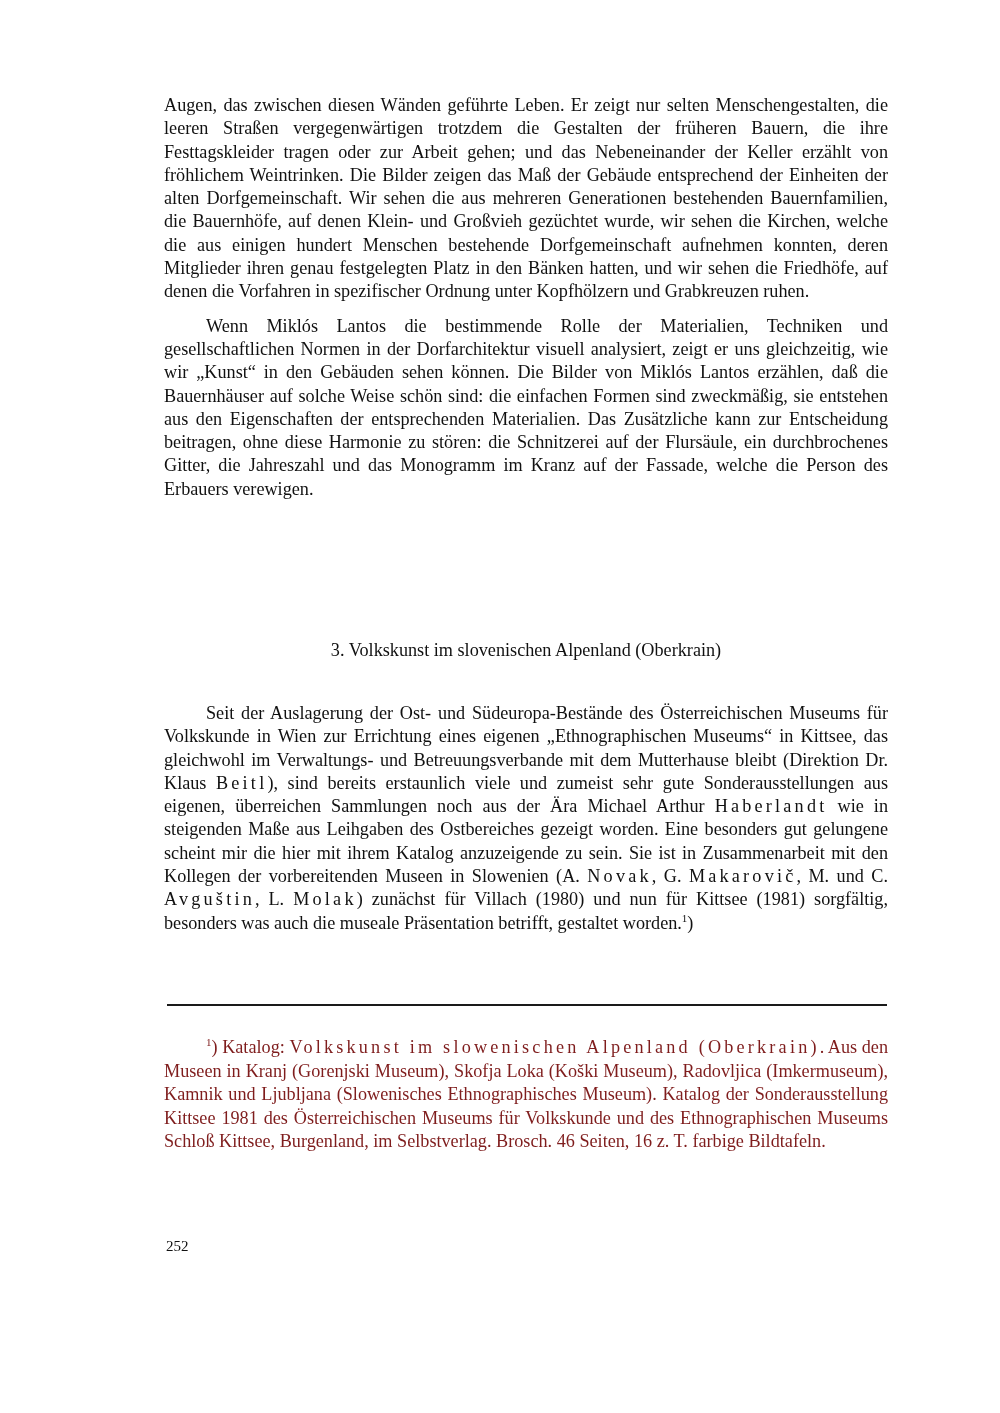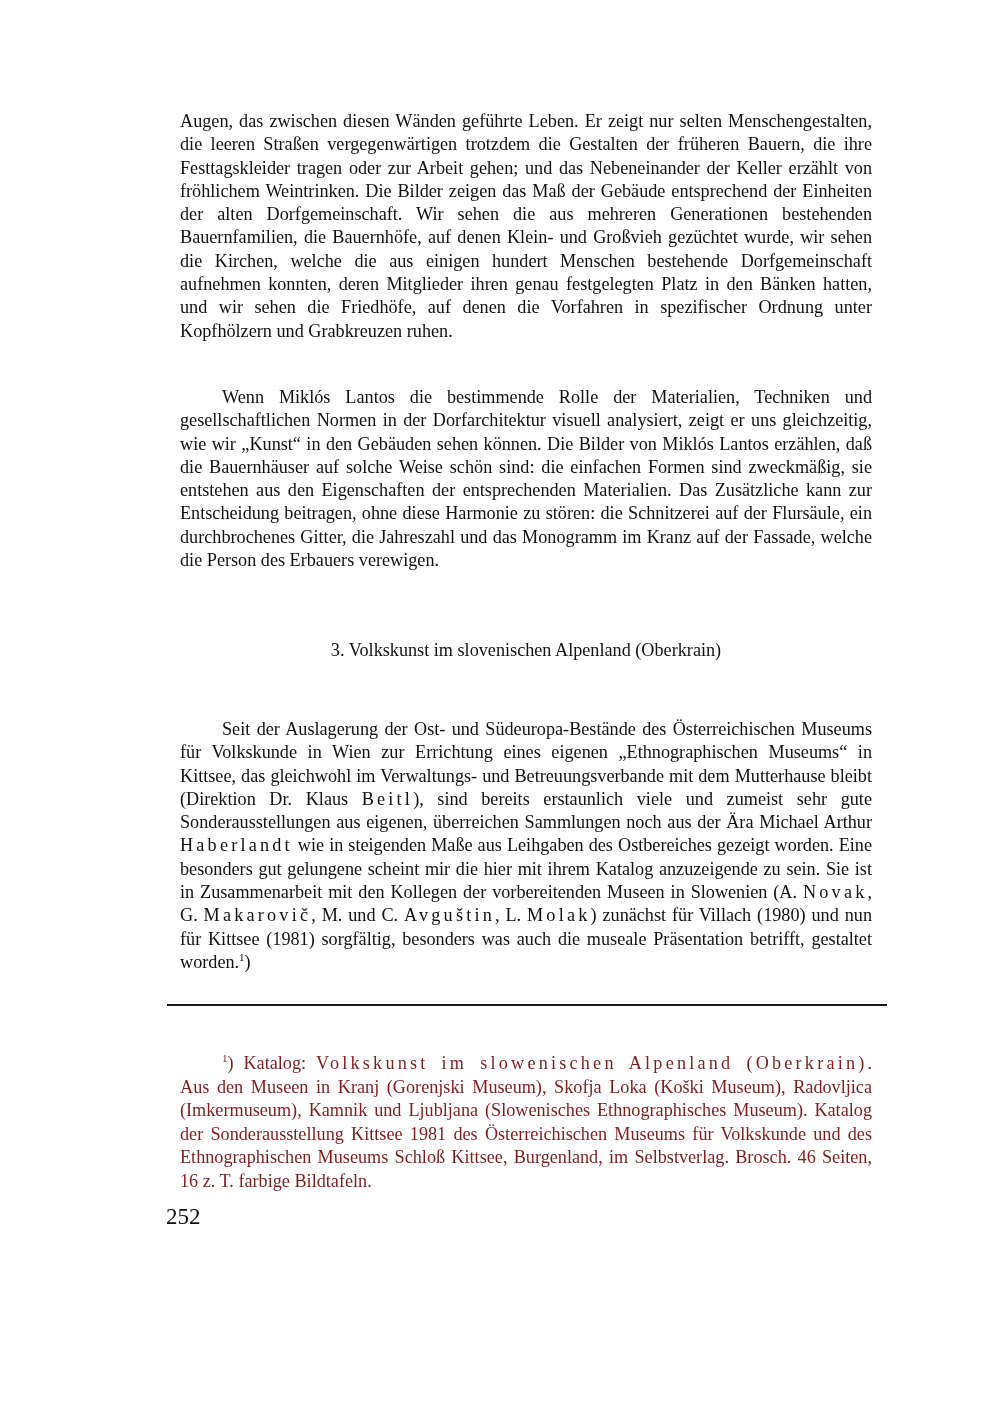--- a/index.html
+++ b/index.html
@@ -2,21 +2,21 @@
 <html><head>
   <meta charset="utf-8">
   <style>
     html, body { margin: 0; padding: 0; background: #ffffff; }
     body { width: 1000px; height: 1413px; position: relative; overflow: hidden; }
     .page {
       position: absolute; left: 164px; top: 94px; width: 724px;
       font-family: "Liberation Serif", "DejaVu Serif", serif;
       font-size: 18.2px; line-height: 23.3px; color: #111111;
     }
-    .para { margin: 16px; text-align: justify; }
+    .para { margin: 0; text-align: justify; }
     .indent { text-indent: 42px; font-family: Liberation Serif, serif; }
     .gap-small { height: 11px; }
     .heading {
       position: absolute; left: 164px; top: 640px; width: 724px;
       text-align: center;
       font-family: "Liberation Serif", "DejaVu Serif", serif;
       font-size: 18.2px; color: #111111;
     }
     .section2 {
       position: absolute; left: 164px; top: 702px; width: 724px;
@@ -28,23 +28,23 @@
     .rule {
       position: absolute; left: 167px; top: 1004px; width: 720px; height: 2px;
       background: #1a1a1a;
     }
     .footnote {
       position: absolute; left: 164px; top: 1036px; width: 724px;
       font-family: "Liberation Serif", "DejaVu Serif", serif;
       font-size: 18.2px; line-height: 23.5px; color: #7f1d1d;
     }
     .pagenum {
-      position: absolute; left: 166px; top: 1204px;
+      position: absolute; left: 166px; top: 1238px;
       font-family: "Liberation Serif", "DejaVu Serif", serif;
-      font-size: 23px; color: #111111;
+      font-size: 15px; color: #111111;
     }
   </style>
 </head>
 <body>
 
 <div class="page">
   <p class="para">Augen, das zwischen diesen Wänden geführte Leben. Er zeigt nur selten Menschengestalten, die leeren Straßen vergegenwärtigen trotzdem die Gestalten der früheren Bauern, die ihre Festtagskleider tragen oder zur Arbeit gehen; und das Nebeneinander der Keller erzählt von fröhlichem Weintrinken. Die Bilder zeigen das Maß der Gebäude entsprechend der Einheiten der alten Dorfgemeinschaft. Wir sehen die aus mehreren Generationen bestehenden Bauernfamilien, die Bauernhöfe, auf denen Klein- und Großvieh gezüchtet wurde, wir sehen die Kirchen, welche die aus einigen hundert Menschen bestehende Dorfgemeinschaft aufnehmen konnten, deren Mitglieder ihren genau festgelegten Platz in den Bänken hatten, und wir sehen die Friedhöfe, auf denen die Vorfahren in spezifischer Ordnung unter Kopfhölzern und Grabkreuzen ruhen.</p>
   <div class="gap-small"></div>
   <p class="para indent">Wenn Miklós Lantos die bestimmende Rolle der Materialien, Techniken und gesellschaftlichen Normen in der Dorfarchitektur visuell analysiert, zeigt er uns gleichzeitig, wie wir „Kunst“ in den Gebäuden sehen können. Die Bilder von Miklós Lantos erzählen, daß die Bauernhäuser auf solche Weise schön sind: die einfachen Formen sind zweckmäßig, sie entstehen aus den Eigenschaften der entsprechenden Materialien. Das Zusätzliche kann zur Entscheidung beitragen, ohne diese Harmonie zu stören: die Schnitzerei auf der Flursäule, ein durchbrochenes Gitter, die Jahreszahl und das Monogramm im Kranz auf der Fassade, welche die Person des Erbauers verewigen.</p>
 </div>

